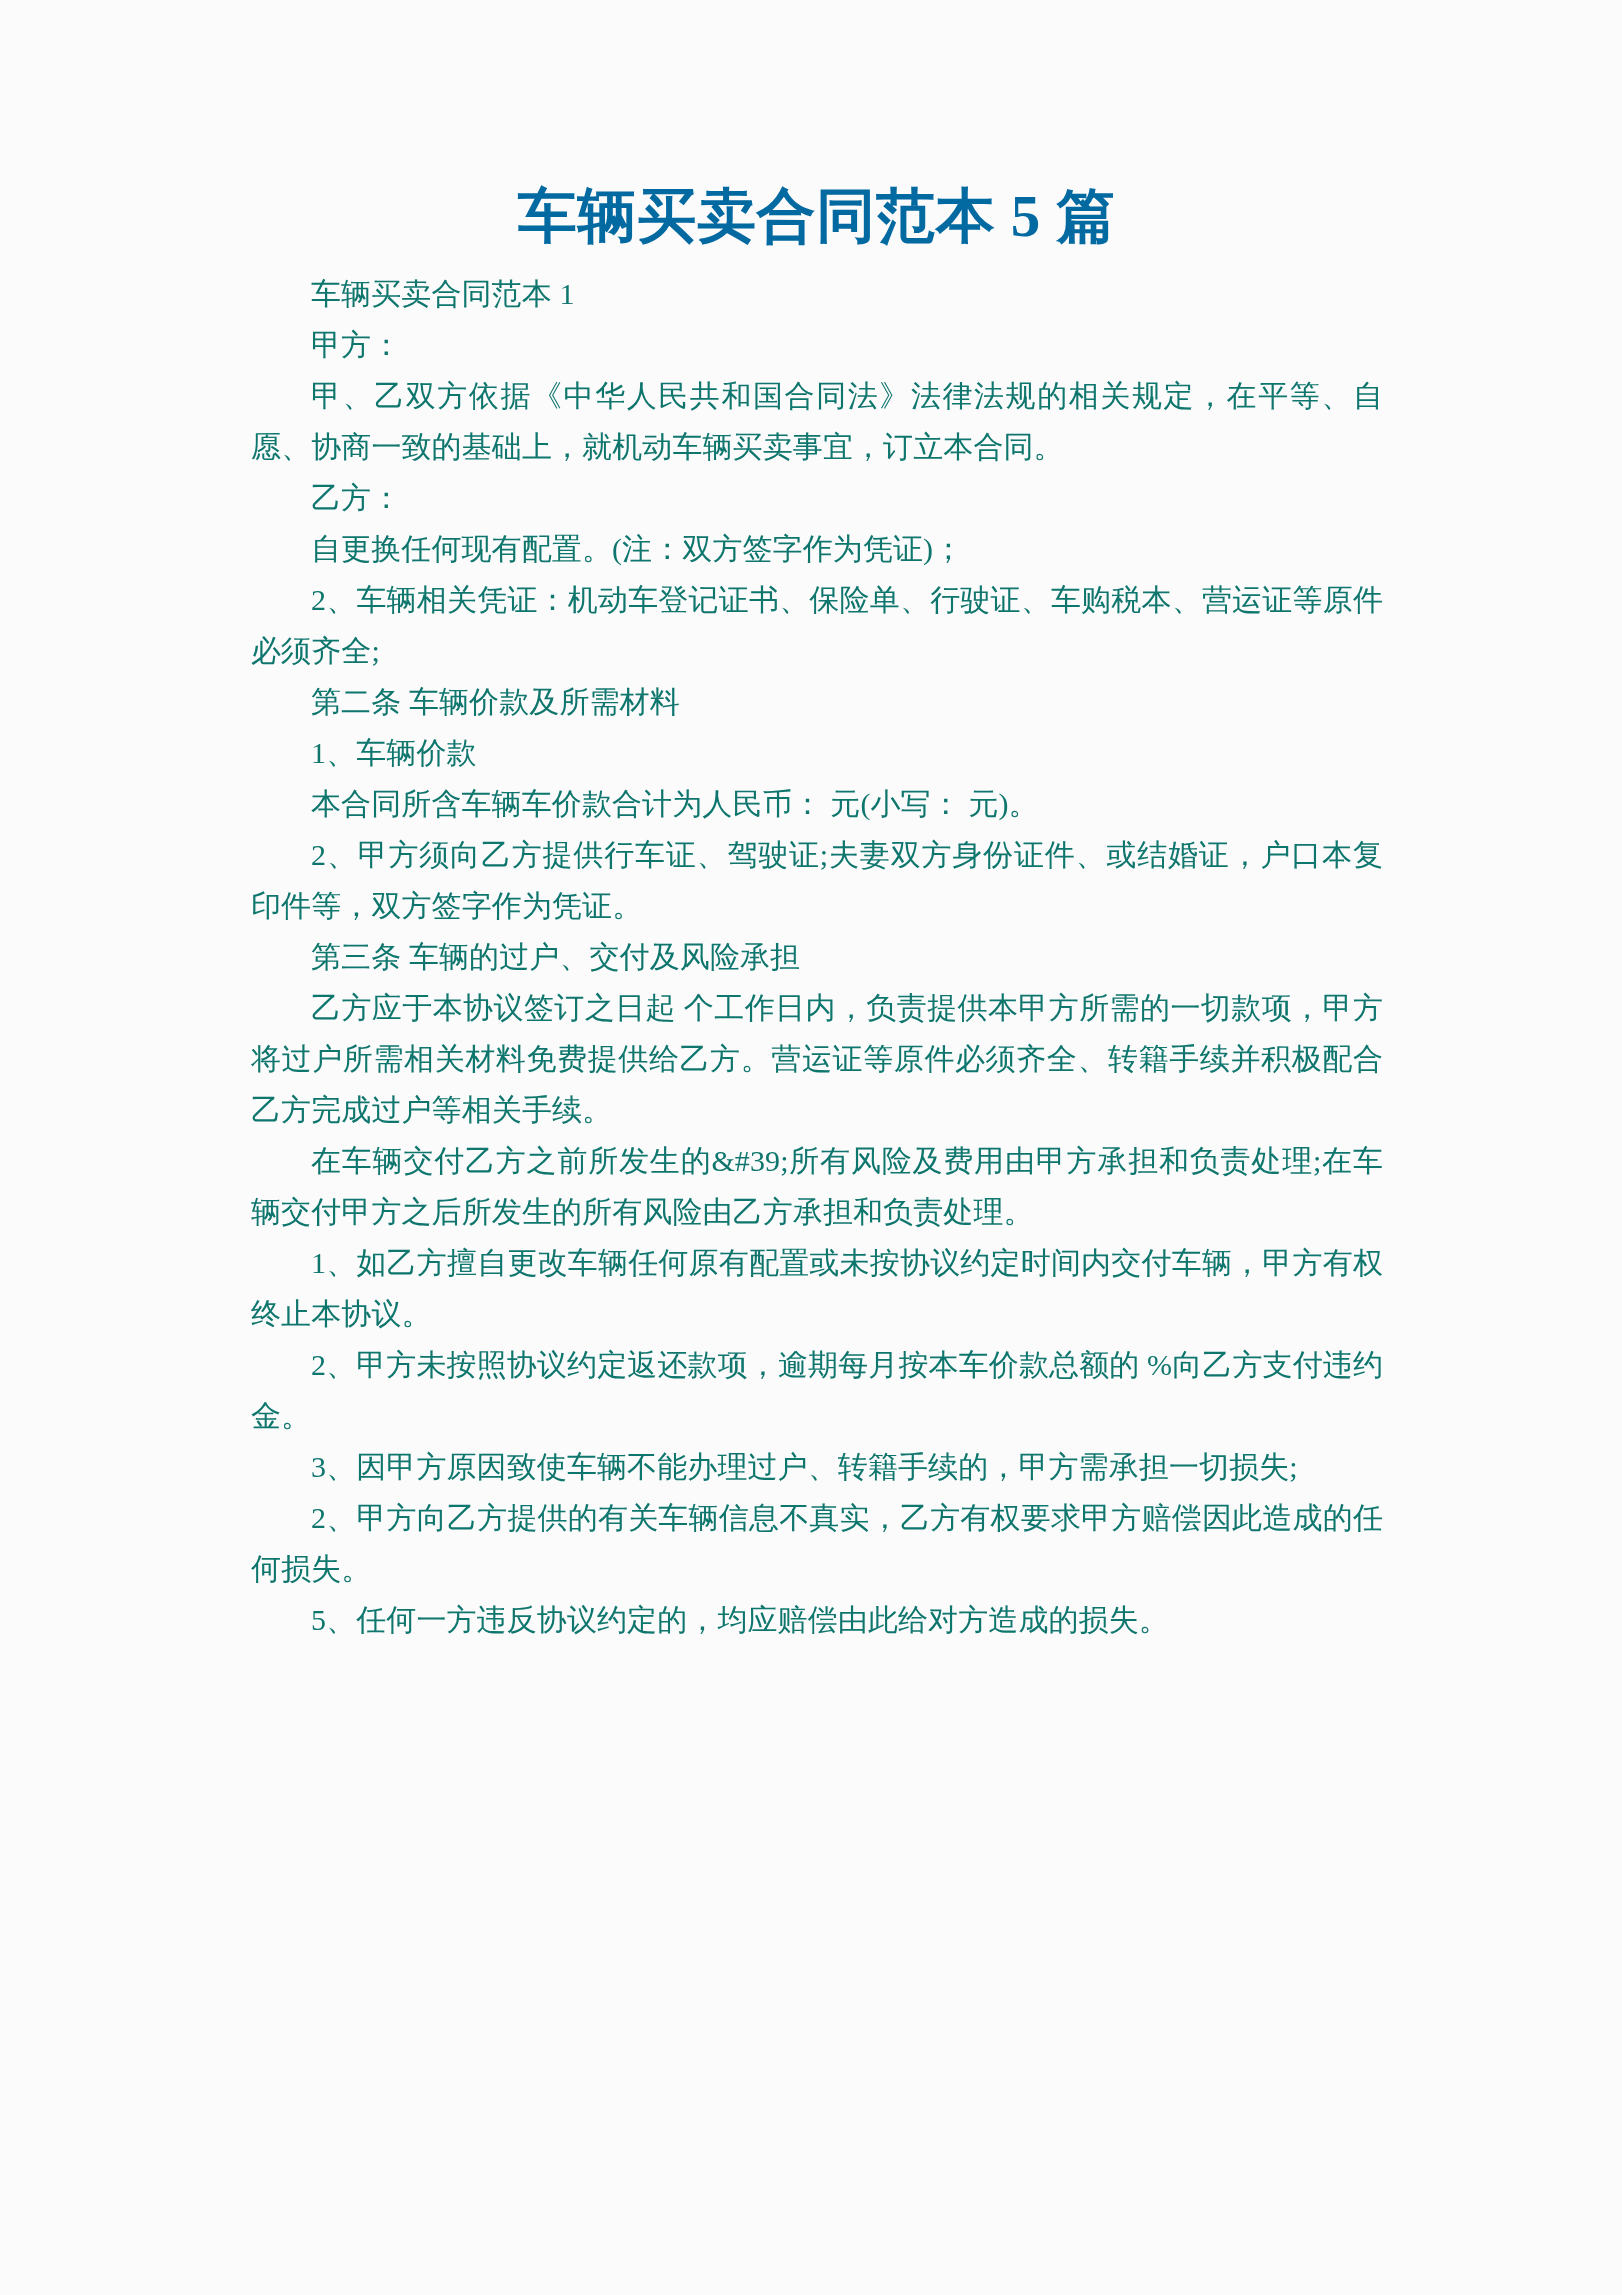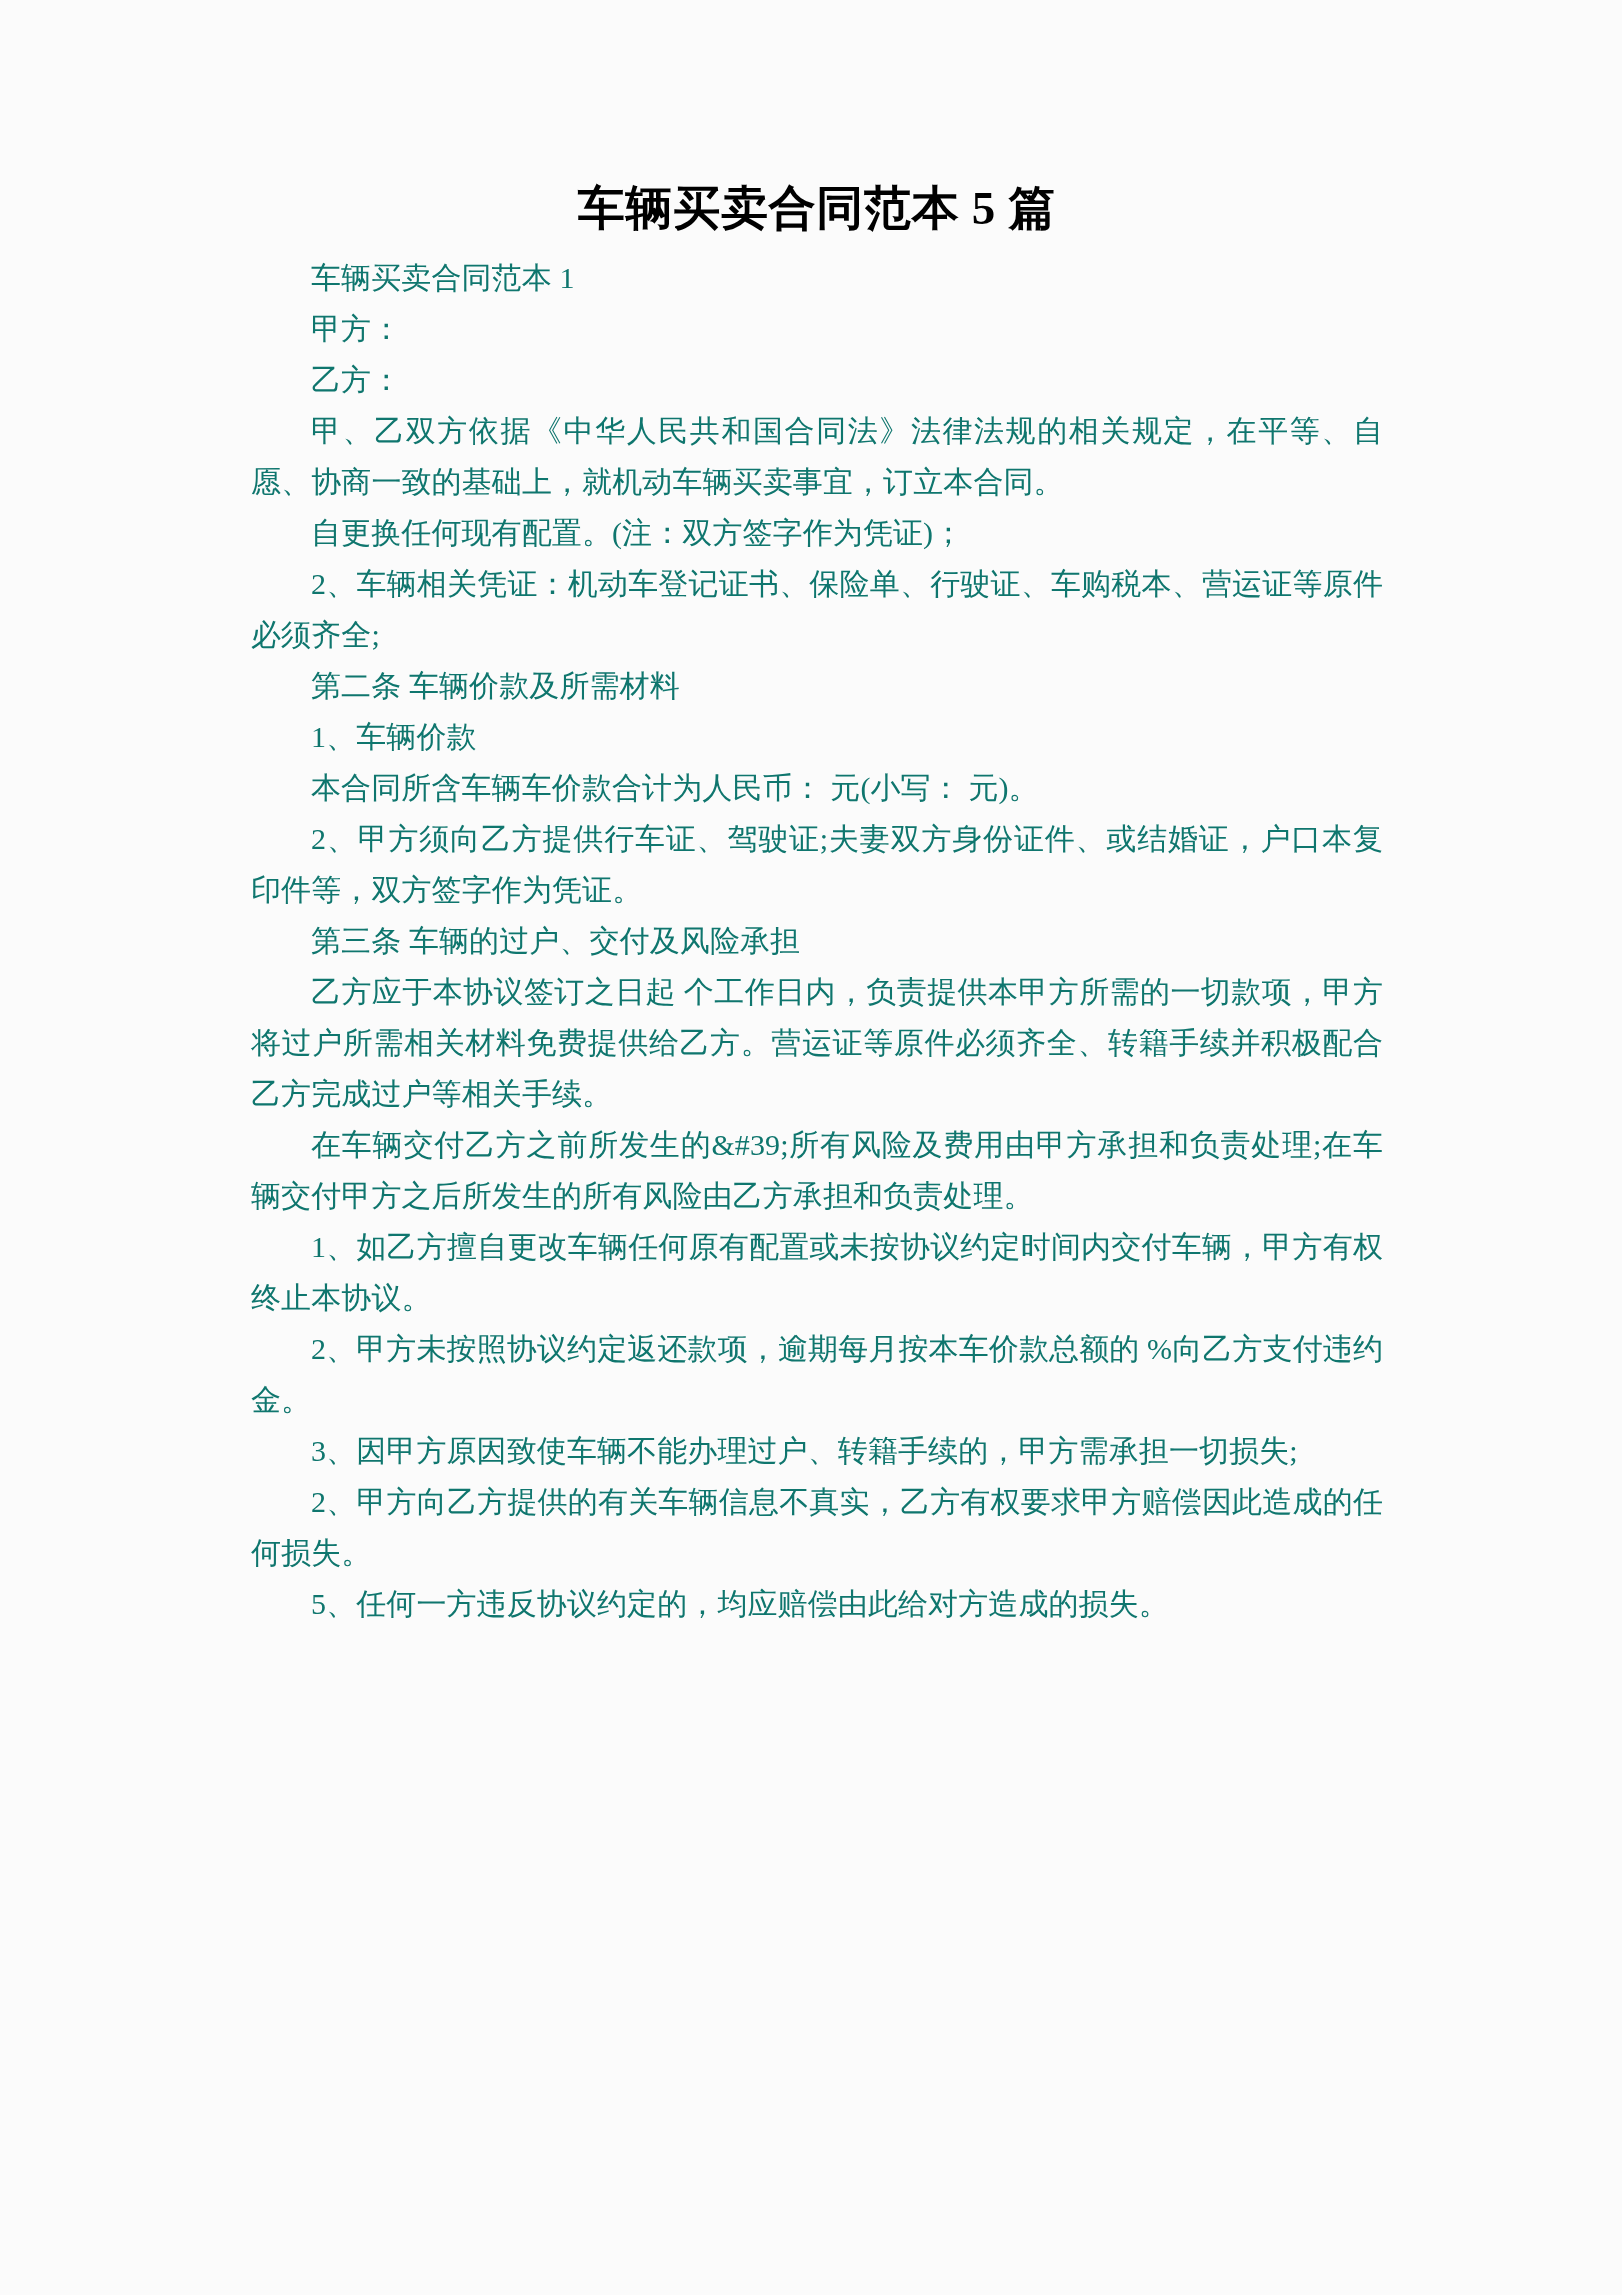--- a/index.html
+++ b/index.html
@@ -21,26 +21,26 @@
     box-sizing: border-box;
     overflow: hidden;
   }
   #content {
     position: absolute;
     left: 251px;
     top: 177px;
     width: 1132px;
   }
   .doc-title {
-    font-size: 47px;
+    font-size: 59px;
     font-weight: bold;
     line-height: 1.35;
     text-align: center;
     letter-spacing: 0.7px;
-    color: #000000;
+    color: #0369a1;
     margin: 0 0 11.8px 0;
     white-space: pre;
   }
   .para {
     font-size: 30px;
     line-height: 51px;
     color: #0f766e;
     margin: 0;
     text-align: justify;
     text-justify: inter-ideograph;
@@ -55,23 +55,23 @@
 
 <div id="page">
   <div id="content">
 
     <h1 class="doc-title">车辆买卖合同范本 5 篇</h1>
 
     <p class="para">车辆买卖合同范本 1</p>
 
     <p class="para">甲方：</p>
 
+    <p class="para">甲、乙双方依据《中华人民共和国合同法》法律法规的相关规定，在平等、自愿、协商一致的基础上，就机动车辆买卖事宜，订立本合同。</p>
+
     <p class="para">乙方：</p>
-
-    <p class="para">甲、乙双方依据《中华人民共和国合同法》法律法规的相关规定，在平等、自愿、协商一致的基础上，就机动车辆买卖事宜，订立本合同。</p>
 
     <p class="para">自更换任何现有配置。(注：双方签字作为凭证)；</p>
 
     <p class="para">2、车辆相关凭证：机动车登记证书、保险单、行驶证、车购税本、营运证等原件必须齐全;</p>
 
     <p class="para">第二条 车辆价款及所需材料</p>
 
     <p class="para">1、车辆价款</p>
 
     <p class="para">本合同所含车辆车价款合计为人民币： 元(小写： 元)。</p>

